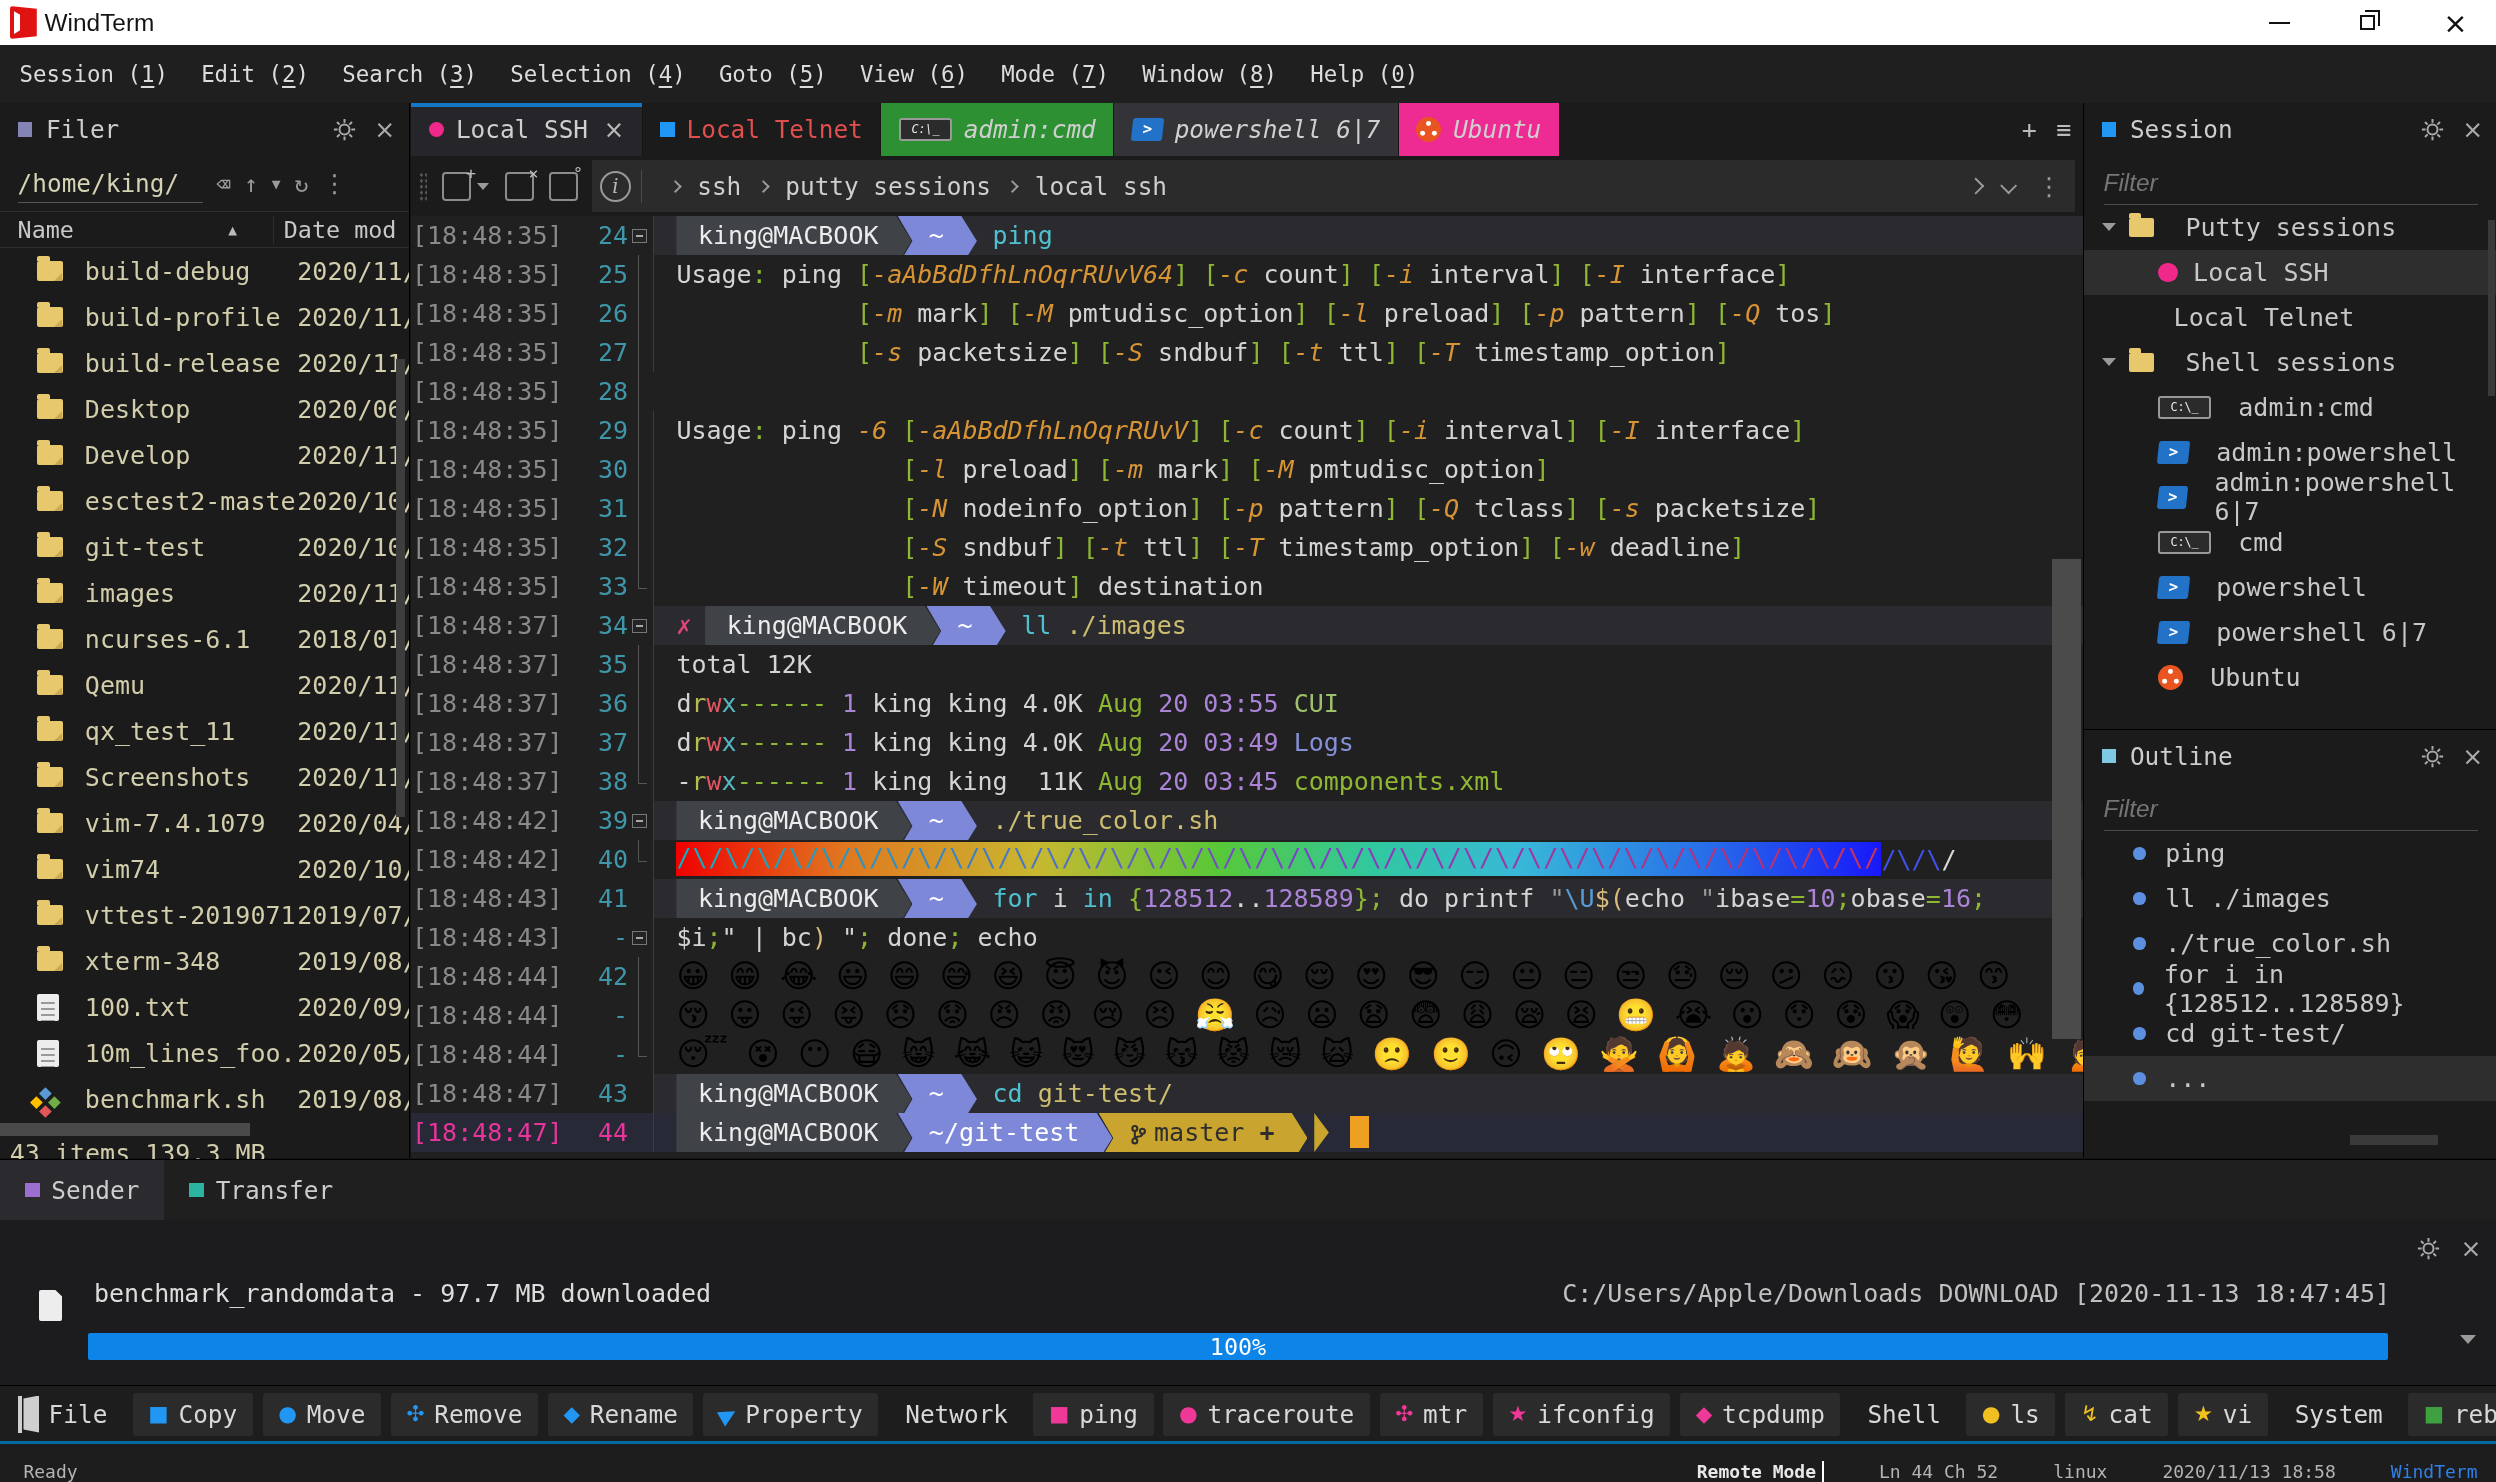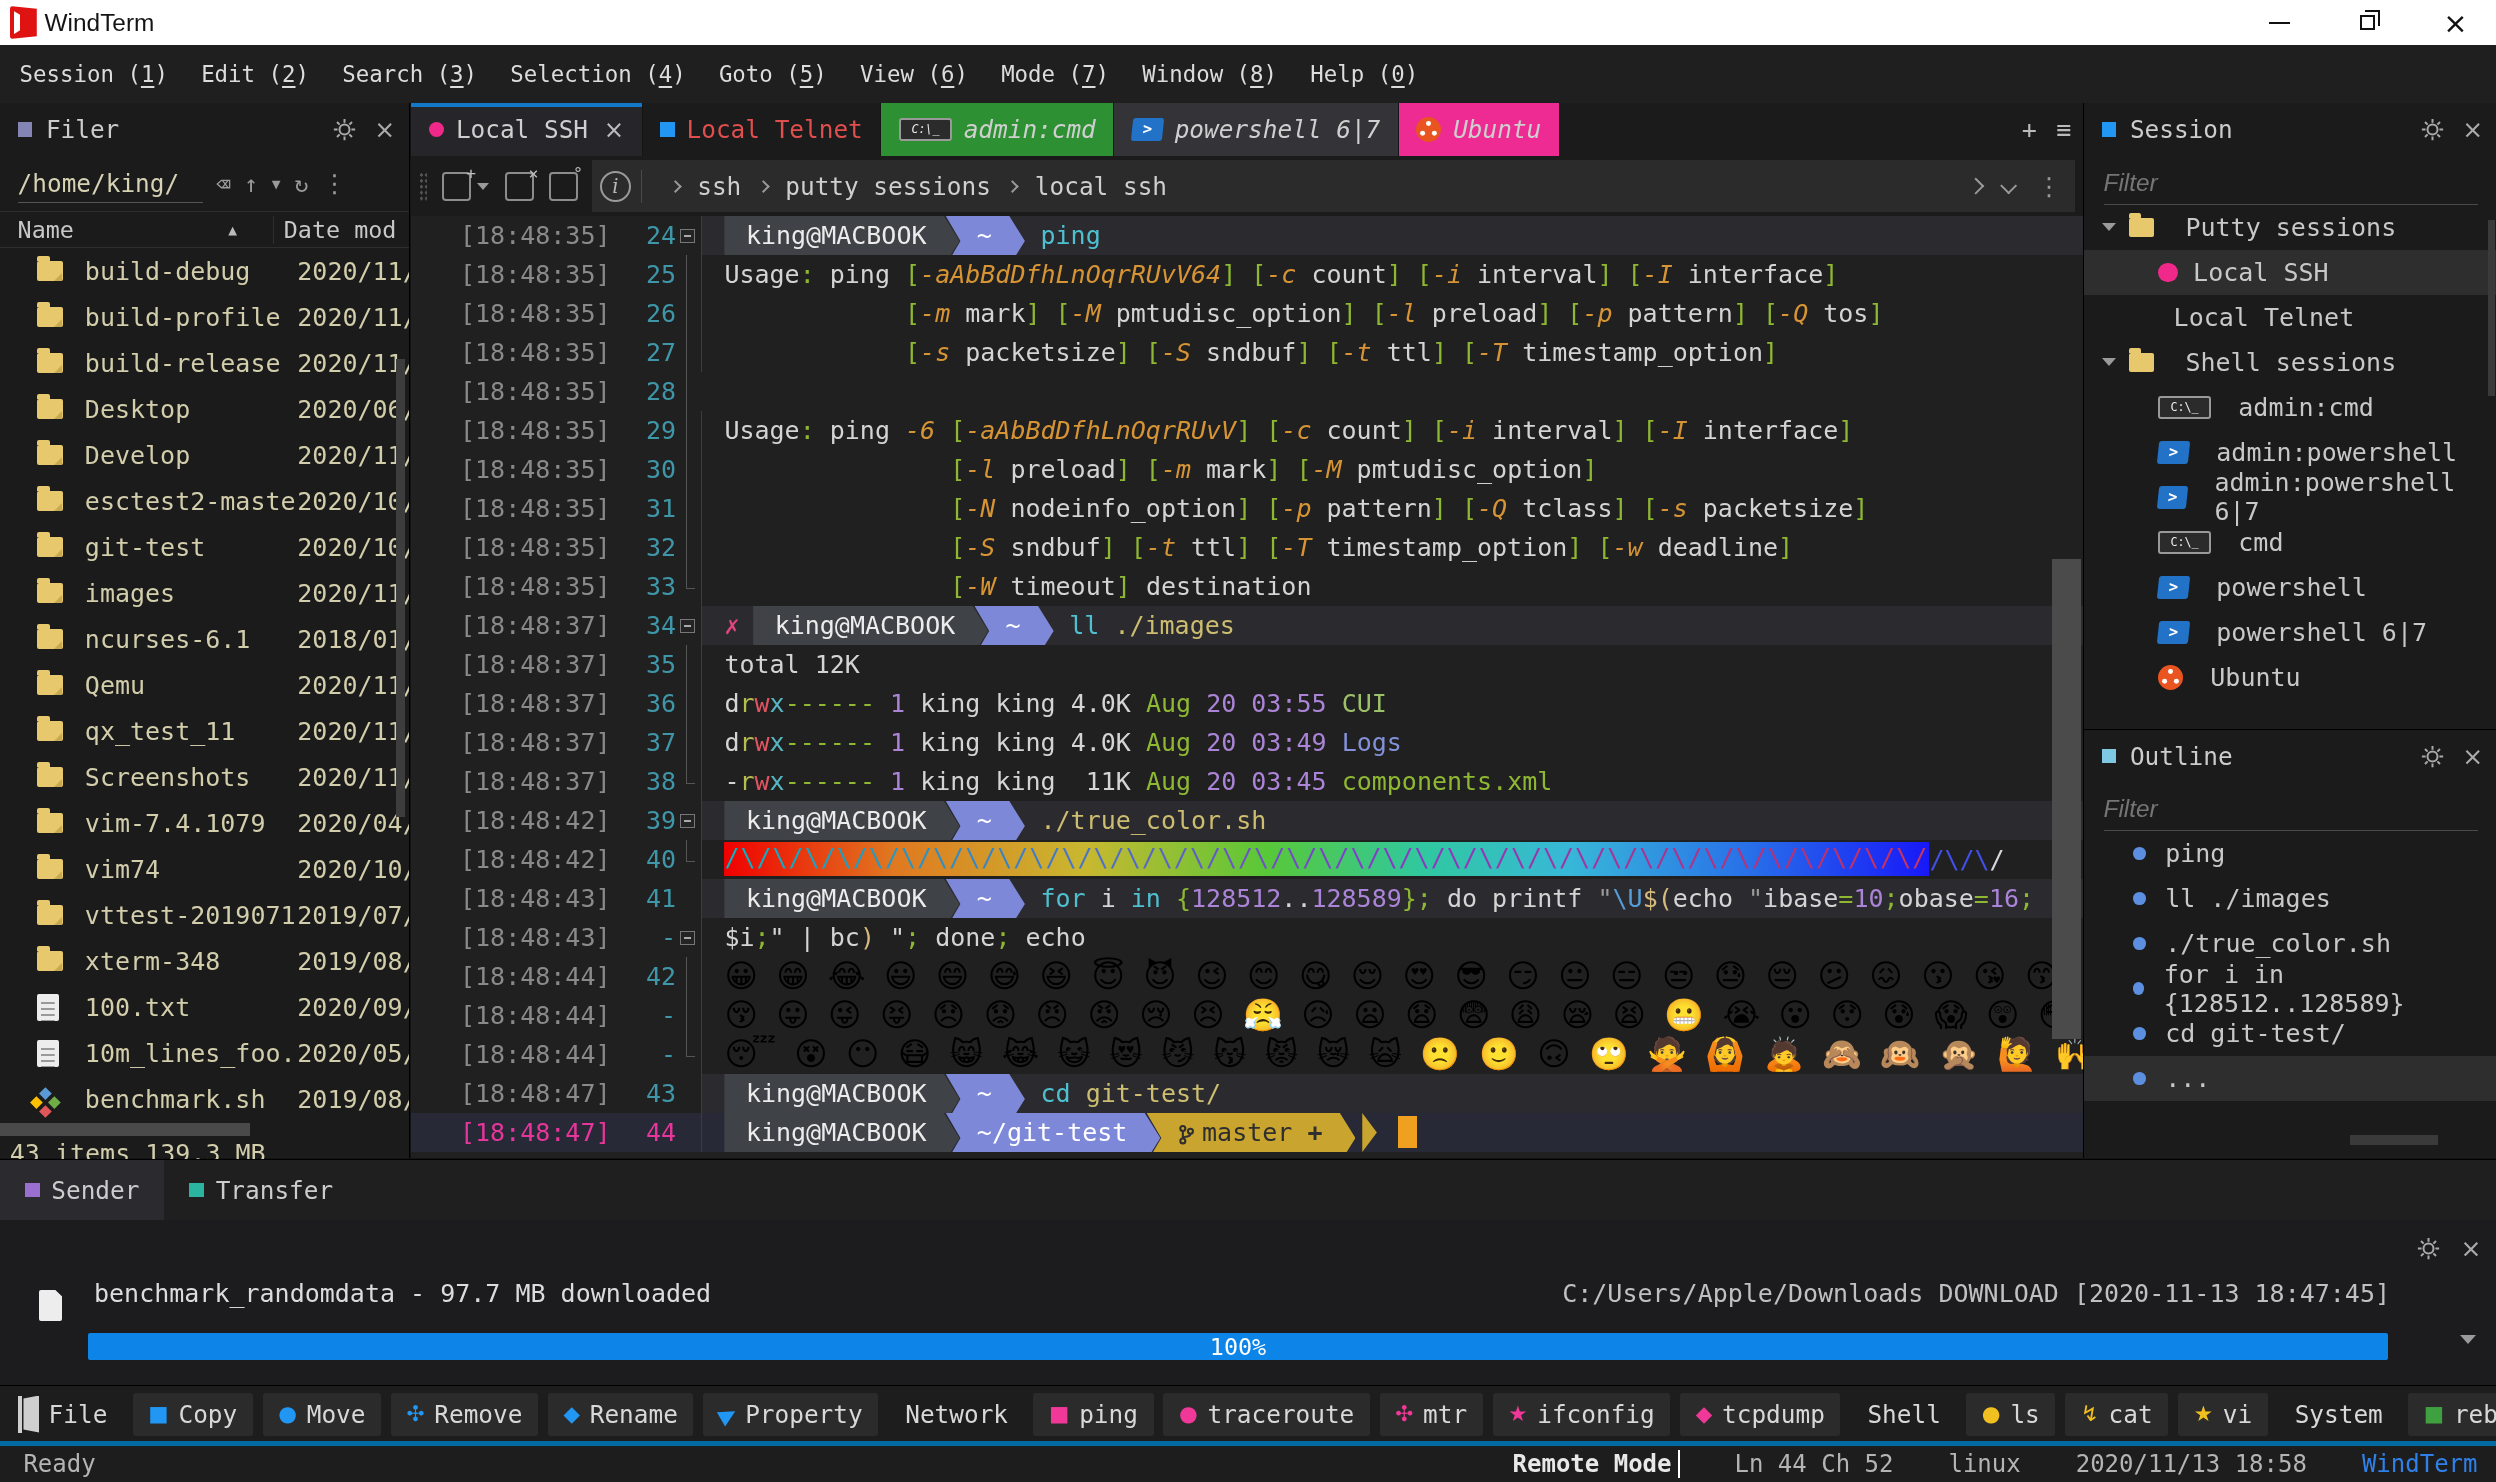--- a/index.html
+++ b/index.html
@@ -81,21 +81,21 @@
   #crumbsep0{width:1px;height:33px;background:#4a4a4a;margin-right:13.7px;}
   .bsep{width:8.8px;height:8.8px;border-top:2px solid #9a9a9a;border-right:2px solid #9a9a9a;transform:rotate(45deg);margin:0 15.6px;}
   .crumb{padding:2px 2px;}
   #crumbtools{margin-left:auto;display:flex;align-items:center;gap:21.5px;padding-right:13.7px;}
   .chev-r{width:11.7px;height:11.7px;border-top:2px solid #9a9a9a;border-right:2px solid #9a9a9a;transform:rotate(45deg);}
   .chev-d{width:11.7px;height:11.7px;border-top:2px solid #9a9a9a;border-right:2px solid #9a9a9a;transform:rotate(135deg);}
   .vdots{color:#9a9a9a;font-size:25px;letter-spacing:0;}
   
   #termrows{position:relative;height:942px;background:#202020;overflow:hidden;font-size:25px;}
   .trow{display:flex;height:39px;line-height:39px;align-items:stretch;}
-  .ts{width:168px;padding-left:1px;color:#8a8a8a;white-space:pre;margin-left:48px;}
+  .ts{width:168px;padding-left:1px;color:#8a8a8a;white-space:pre;}
   .tn{width:49px;text-align:right;color:#3f96a8;}
   .tf{width:25px;position:relative;}
   .tf.fs::before{content:"";position:absolute;left:3.9px;top:12.7px;width:12.7px;height:12.7px;border:1px solid #777;background:#242424;}
   .tf.fs::after{content:"";position:absolute;left:7.8px;top:18.5px;width:6.8px;height:2px;background:#aaa;}
   .tf.fm::before{content:"";position:absolute;left:9.8px;top:0;width:1px;height:39px;background:#555;}
   .tf.fe::before{content:"";position:absolute;left:9.8px;top:0;width:1px;height:20.5px;background:#555;}
   .tf.fe::after{content:"";position:absolute;left:9.8px;top:20.5px;width:8.8px;height:1px;background:#555;}
   .tc{flex:1;border-left:1px solid #3c3c3c;padding-left:22.4px;position:relative;white-space:pre;overflow:hidden;}
   .rowhl .tc{background:#2b2b2f;}
   .cur-line{background:#272936;}
@@ -163,22 +163,22 @@
   
   #btoolbar{position:absolute;left:0;top:1385px;width:2497px;height:57px;background:#1d1d1d;border-top:1px solid #000;
     display:flex;align-items:center;font-size:24.4px;color:#d8d8d8;}
   #dooric{width:29px;height:37px;margin-left:17.6px;border:2px solid #cfcfcf;position:relative;background:#1d1d1d;}
   #dooric::after{content:"";position:absolute;left:3.9px;top:-2px;width:15.6px;height:37px;background:#cfcfcf;
     clip-path:polygon(0 8%,100% 0,100% 100%,0 92%);}
   .tg-label{margin:0 15.6px 0 27px;}
   .tbtn{display:flex;align-items:center;gap:9.8px;background:#2b2b2b;border-radius:2.9px;height:43px;padding:0 15.6px;margin-left:9.8px;}
   .tbi{font-size:21.5px;line-height:1;font-family:"DejaVu Sans",sans-serif;}
   
-  #statusbar{position:absolute;left:0;top:1441px;width:2497px;height:41px;background:#1d1d1d;border-top:5px solid #0369a1;
-    display:flex;align-items:center;color:#b4b4b4;font-size:24px;}
+  #statusbar{position:absolute;left:0;top:1441px;width:2497px;height:41px;background:#1d1d1d;border-top:3px solid #0369a1;
+    display:flex;align-items:flex-end;color:#b4b4b4;font-size:18px;}
   #st-ready{margin-left:23.4px;}
   #st-right{margin-left:auto;display:flex;align-items:center;gap:55px;padding-right:19.5px;}
   #st-mode{color:#e8e8e8;font-weight:bold;border-right:2px solid #fff;padding-right:6px;}
   #st-app{color:#2f80e8;}
   .gearsvg{display:block;}
 </style>
 </head>
 <body>
 
 <div id="titlebar">

